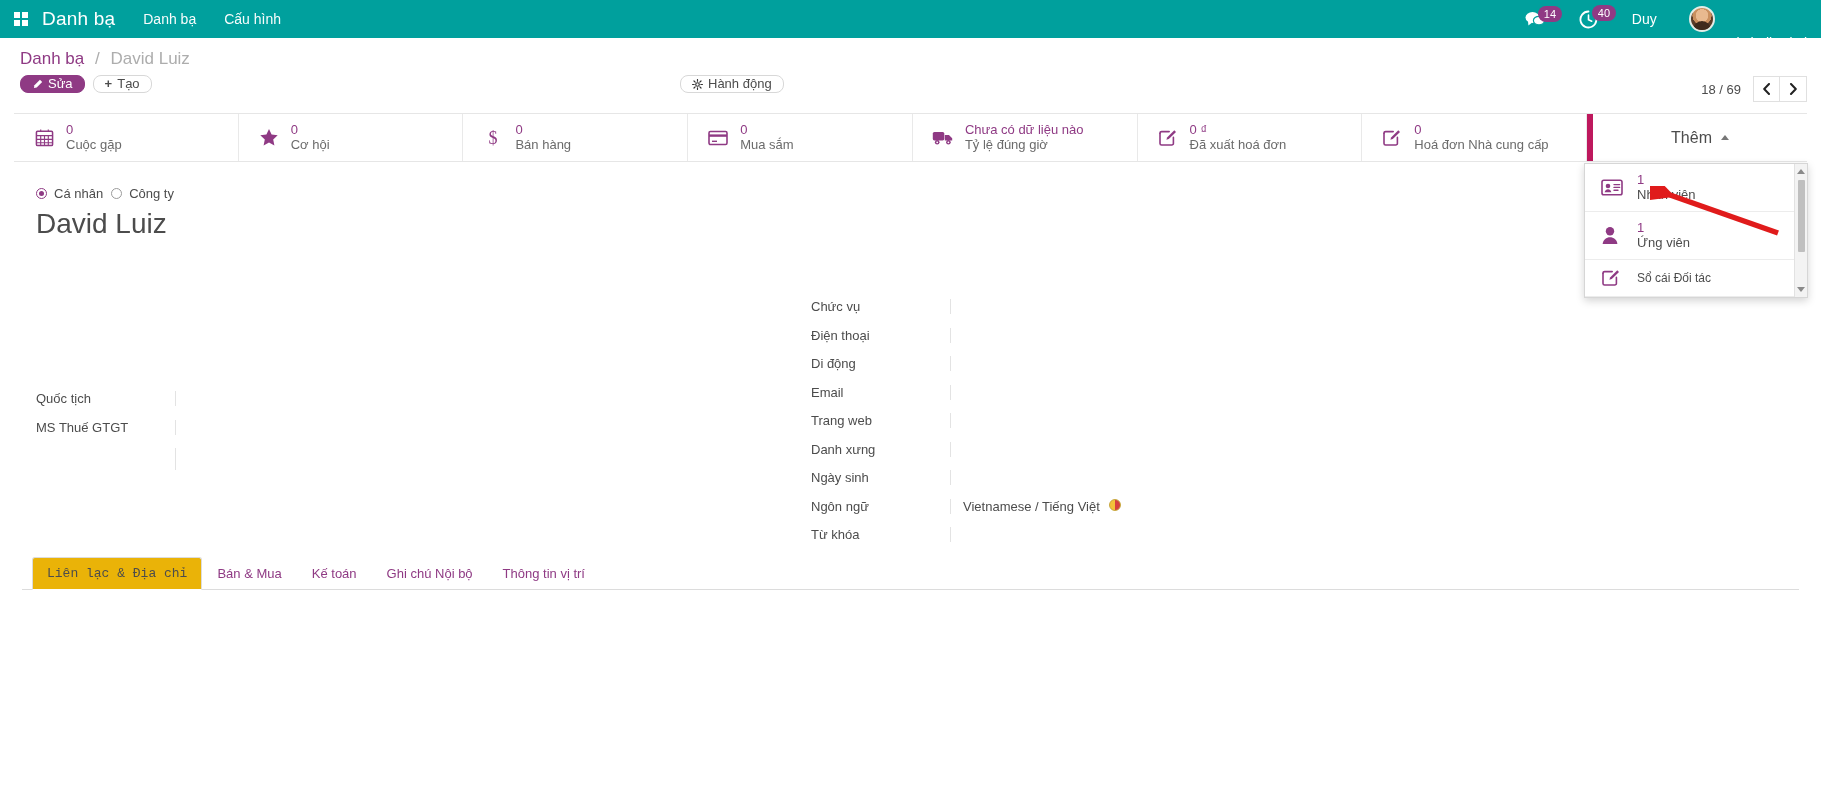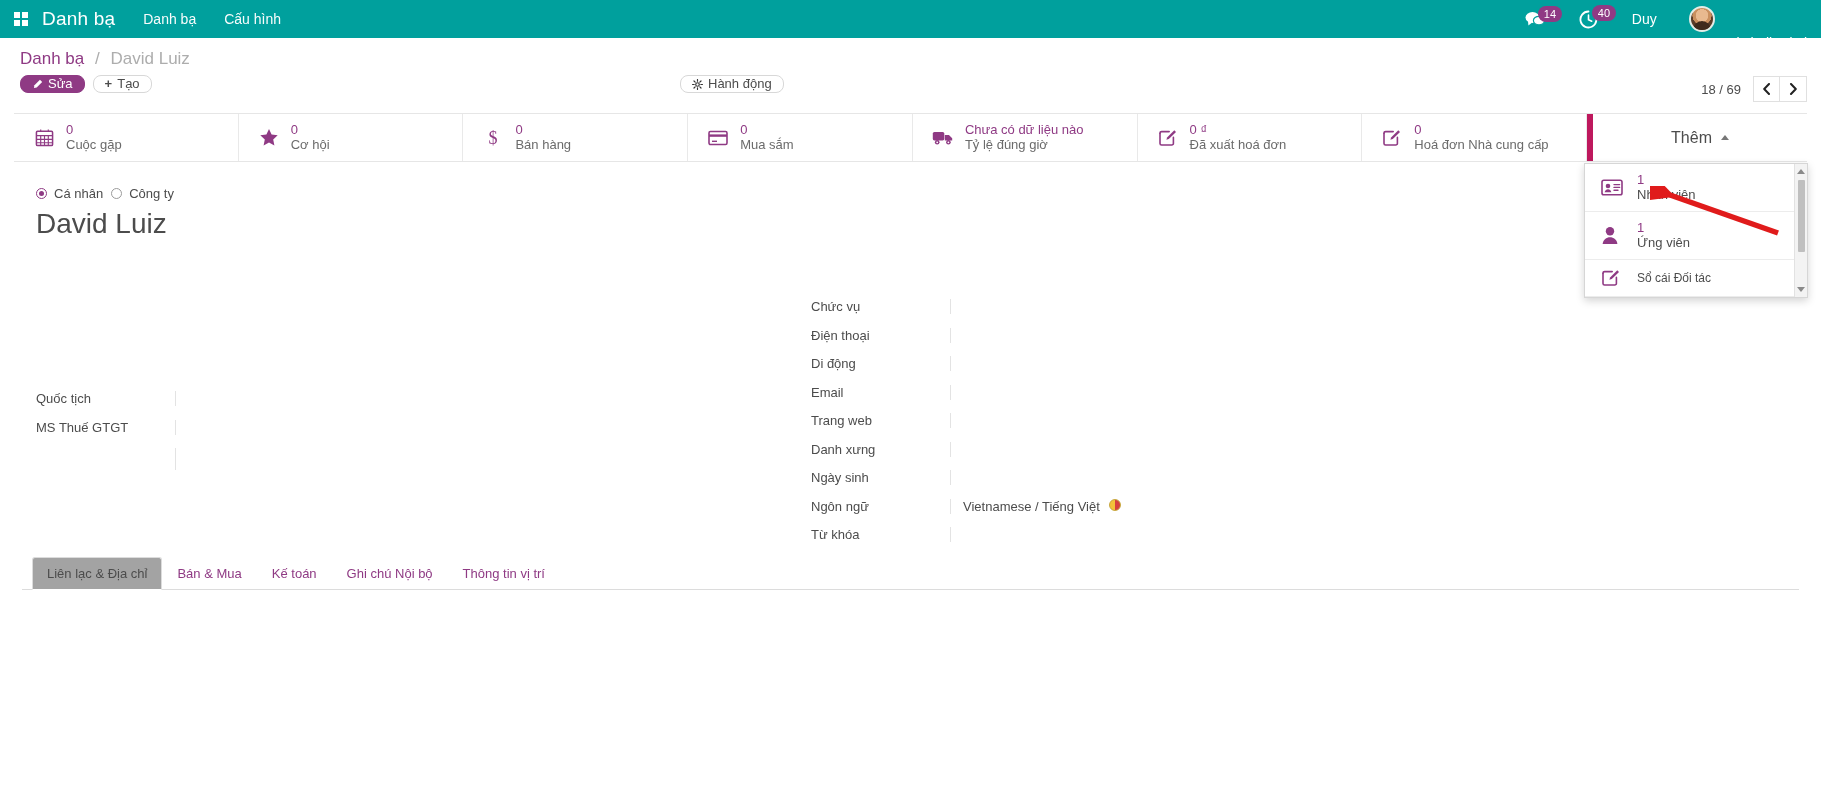--- a/index.html
+++ b/index.html
@@ -143,21 +143,21 @@
           background: conic-gradient(#d63f3f 0 50%, #f3c13a 0 100%); margin-left:9px; vertical-align:-1px;
           border:1px solid #c8a53a;}
 
   
   .notebook { margin: 0 14px; padding: 0 8px; border-top: 1px solid #ffffff; }
   .tabs { display:flex; border-bottom: 1px solid #dcdcdc; padding-left: 10px; }
   .tab {
     padding: 8px 14px; font-size: 13px; color:#8f3a84; cursor:pointer;
     border: 1px solid transparent; margin-bottom:-1px; border-radius:3px 3px 0 0;
   }
-  .tab.active { color:#4c4c4c; background:#a3a3a3; border-color:#dcdcdc #dcdcdc #fff; }
+  .tab.active { color:#4c4c4c; background:#eab308; border-color:#dcdcdc #dcdcdc #fff;font-family:Liberation Mono, monospace; }
   .tab-body { height: 80px; }
 
   
   .annot { position:absolute; left: 1650px; top: 186px; z-index: 60; pointer-events:none; }
 </style>
 </head>
 <body>
 
 <div id="app">
 

